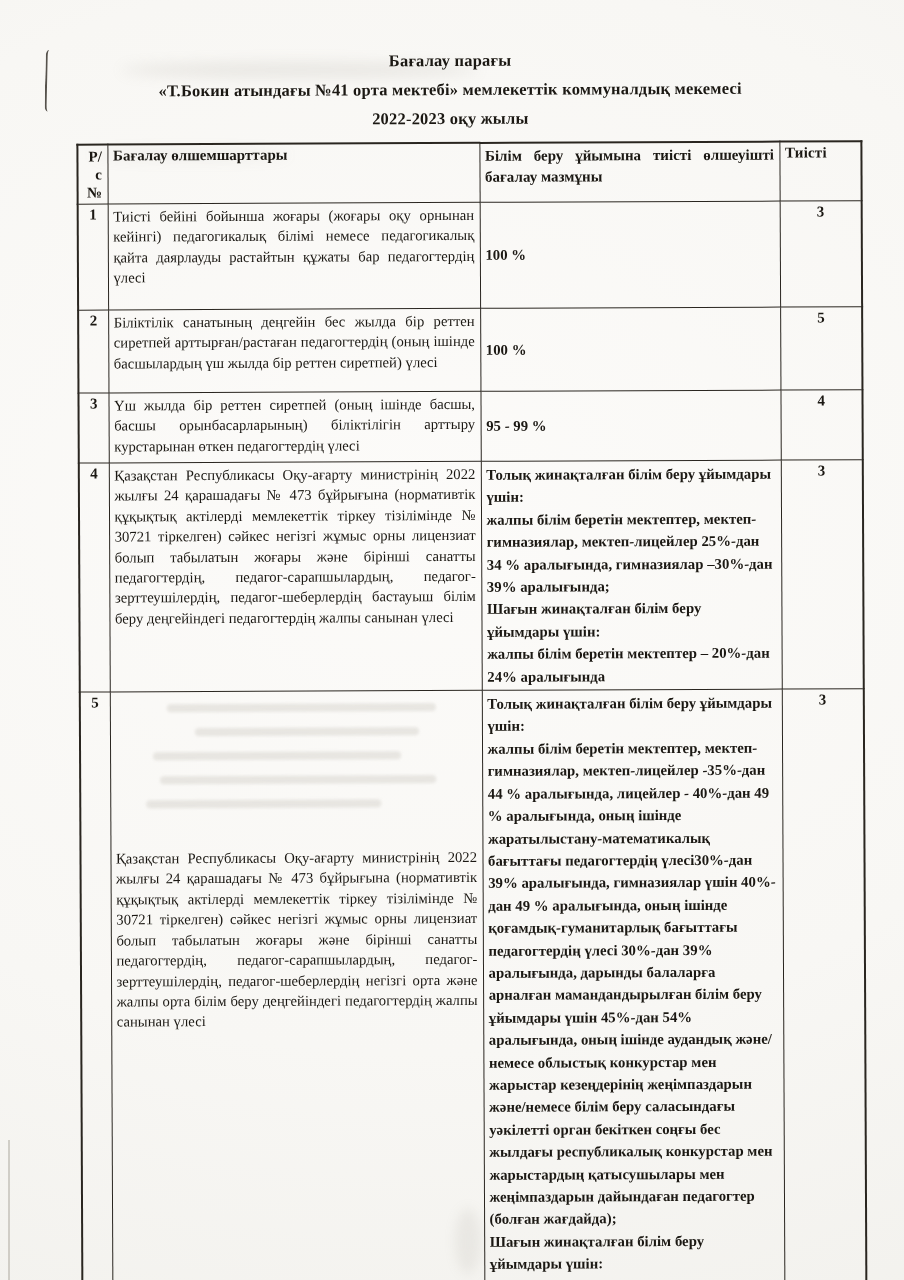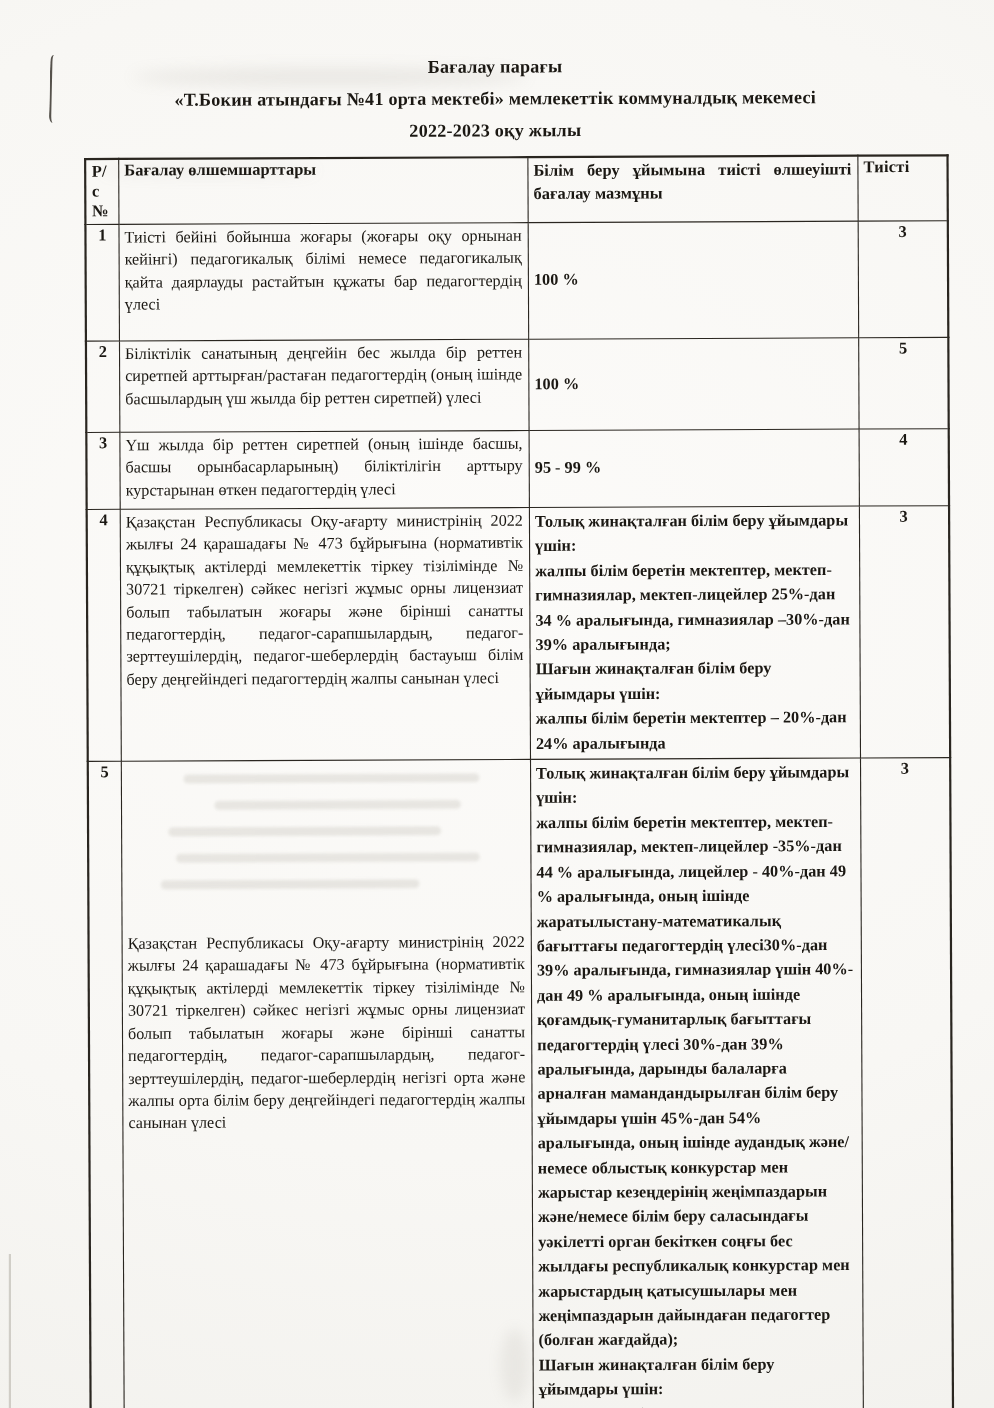--- a/index.html
+++ b/index.html
@@ -28,21 +28,21 @@
   table.eval col.c-points{width:82px;}
   table.eval td,table.eval th{
     border:1.7px solid #2a2620;
     padding:2px 5px;
     vertical-align:top;
     overflow:hidden;
   }
   table.eval{border:2px solid #2a2620;}
 
   th{font-weight:bold;font-size:15px;text-align:left;vertical-align:middle;}
-  .th-num{text-align:left;white-space:pre-line;line-height:18px;padding:2px 1px;}
+  .th-num{text-align:right;white-space:pre-line;line-height:18px;padding:2px 1px;}
   .th-content{text-align:justify;line-height:21px;padding:2px 4px;margin-top:20px;}
   .th-points{padding:2px 2px;letter-spacing:.2px;}
 
   td.num{font-weight:bold;text-align:center;vertical-align:middle;font-size:15px;padding:2px 1px;}
   td.criteria{
     font-size:14.7px;line-height:20.4px;text-align:justify;
     padding:3px 6px 3px 5px;
   }
   td.content{
     font-weight:bold;font-size:14.8px;line-height:22.4px;

